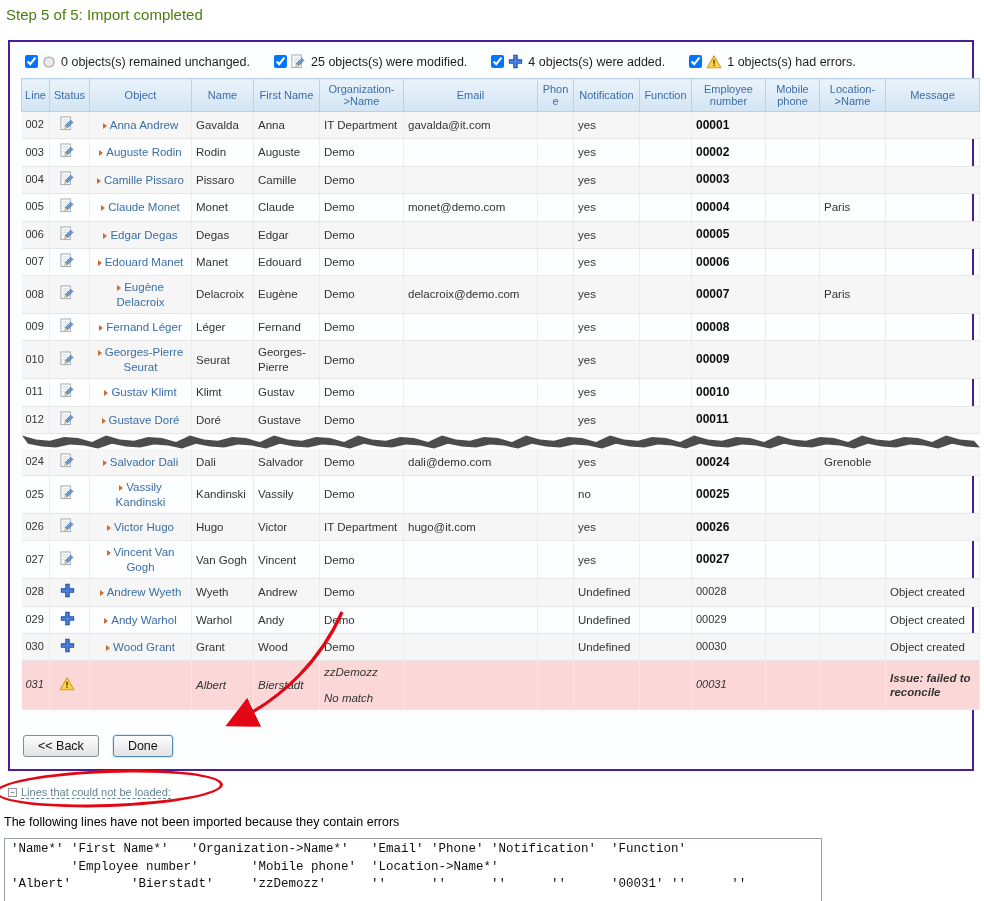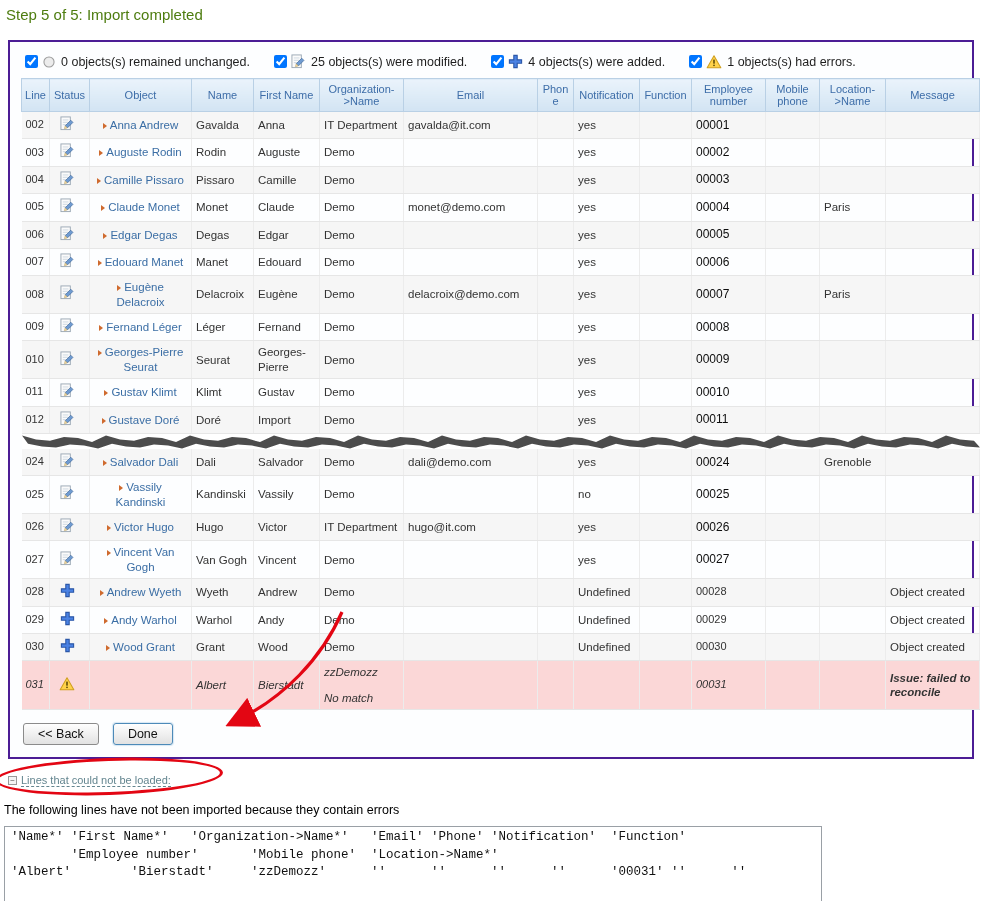--- a/index.html
+++ b/index.html
@@ -20,26 +20,26 @@
   .grid tbody tr:nth-child(odd) td{background:#f6f6f6;}
   .grid tbody tr.error-row td{background:#fbd7d7;font-style:italic;}
   .grid tbody tr td.tear-cell{background:#fff;padding:0;border:none;height:15px;line-height:0;}
   .line-cell{color:#666;font-size:11px;}
   .status-cell{text-align:center;}
   .obj-cell{text-align:center;}
   .olink{color:#3b6ea5;text-decoration:none;cursor:pointer;}
   .bullet{display:inline-block;width:0;height:0;border-left:4px solid #cf6a2e;
     border-top:3.5px solid transparent;border-bottom:3.5px solid transparent;margin-right:3px;}
   .emp{color:#555;font-size:11px;}
-  .emp.bold{font-weight:normal;color:#0d0d0d;font-size:12px;}
+  .emp.bold{font-weight:bold;color:#0d0d0d;font-size:12px;}
   .msg-error{color:#cc0000;font-weight:bold;}
   .org-note{margin-top:11px;}
   .btn-row{margin-top:13px;display:flex;gap:14px;padding-left:2px;}
   .btn{font-size:12.5px;padding:3px 14px;border:1px solid #8b8b8b;border-radius:3px;
-    background:linear-gradient(#fefefe,#e2e2e2);color:#111;cursor:pointer;font-family:inherit;}
+    background:linear-gradient(#fefefe,#e2e2e2);color:#111;cursor:pointer;font-family:inherit;margin-top:12px;}
   .btn-done{border-color:#4d8ab8;box-shadow:0 0 1px 1px #d6e7f4;}
   .toggle-wrap{position:relative;display:inline-block;margin:11px 0 0 8px;}
   .tgl-icon{display:inline-block;width:9px;height:9px;border:1px solid #999;background:#f4f4f4;
     font-size:8px;line-height:7px;text-align:center;color:#555;margin-right:4px;vertical-align:1px;}
   .tgl-icon::before{content:"−";}
   .toggle-link{font-size:11px;color:#63858f;text-decoration:none;border-bottom:1px dashed #63858f;cursor:pointer;}
   .red-ellipse{position:absolute;left:-13px;top:-12px;width:228px;height:37px;border:3px solid #e30613;
     border-radius:50%;transform:rotate(-2deg);pointer-events:none;}
   .desc{margin:15px 0 0 4px;font-size:12.5px;color:#000;}
   .raw{display:block;margin:9px 0 0 4px;width:818px;height:112px;border:1px solid #9aa0a6;
@@ -371,21 +371,21 @@
           <td class="status-cell"><span class="sicon">
               <svg viewBox="0 0 16 16" width="15" height="15">
                 <rect x="1" y="1" width="10" height="13.5" fill="#fbfbfb" stroke="#9aa7b4"></rect>
                 <path d="M3 4.2h6M3 6.7h6M3 9.2h4" stroke="#ccd6e0" stroke-width="1" fill="none"></path>
                 <polygon points="5.5,10.5 11.5,4.5 13.8,6.8 7.8,12.8" fill="#6f9bd1" stroke="#3f6699" stroke-width="0.7"></polygon>
                 <polygon points="5.5,10.5 7.8,12.8 4.6,13.7" fill="#f0d9a0" stroke="#b9a06a" stroke-width="0.5"></polygon>
               </svg>
             </span></td>
           <td class="obj-cell"><span class="bullet"></span><a href="#" class="olink">Gustave Doré</a></td>
           <td>Doré</td>
-          <td>Import</td>
+          <td>Gustave</td>
           <td>Demo</td>
           <td></td>
           <td></td>
           <td>yes</td>
           <td></td>
           <td class="emp bold">00011</td>
           <td></td>
           <td></td>
           <td></td>
         </tr>

